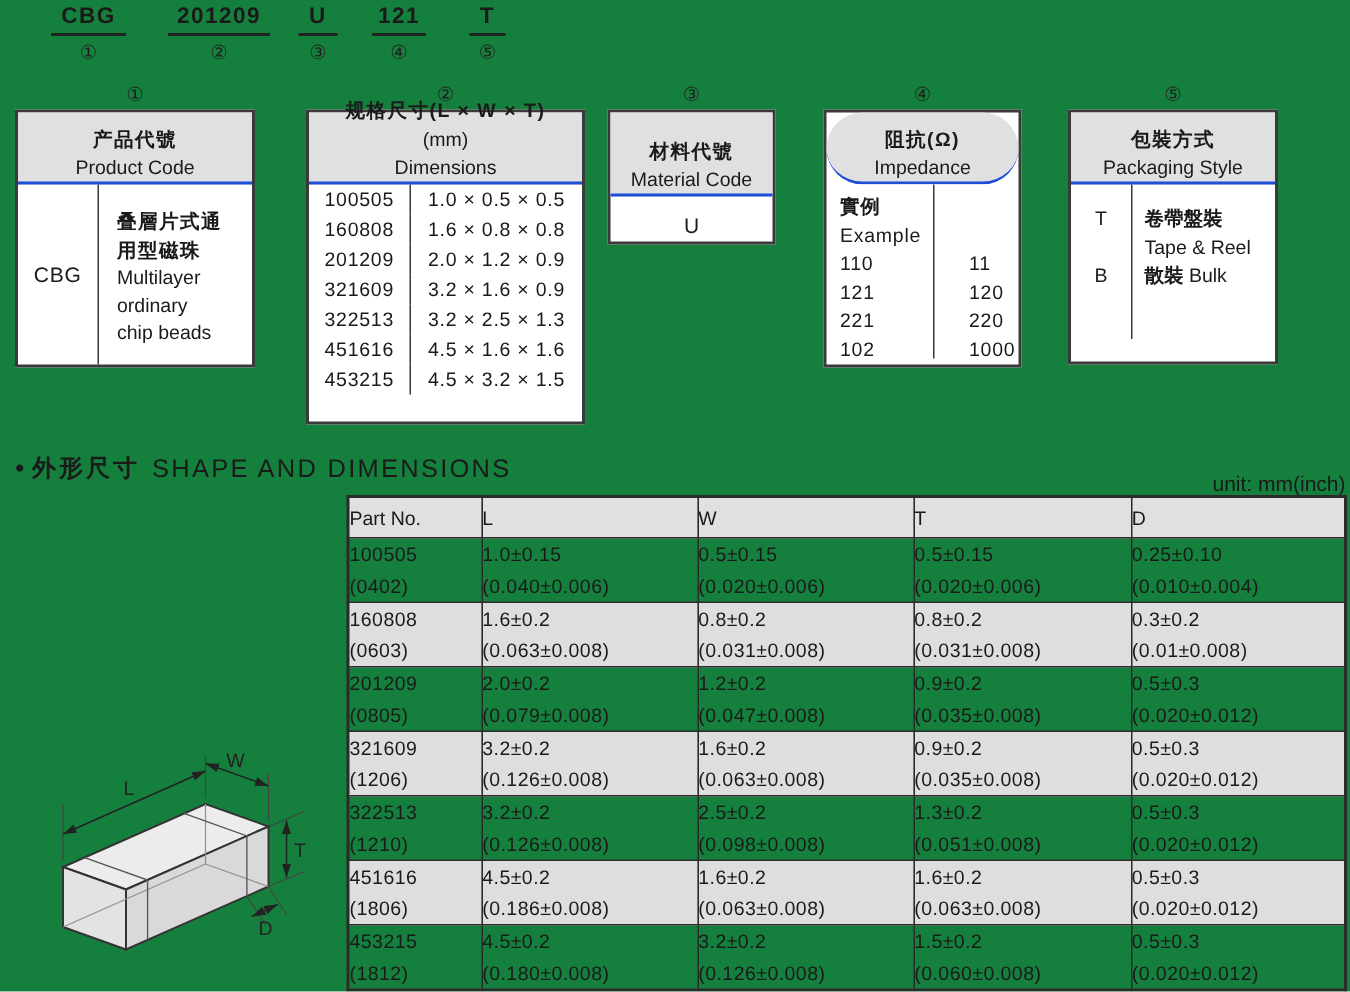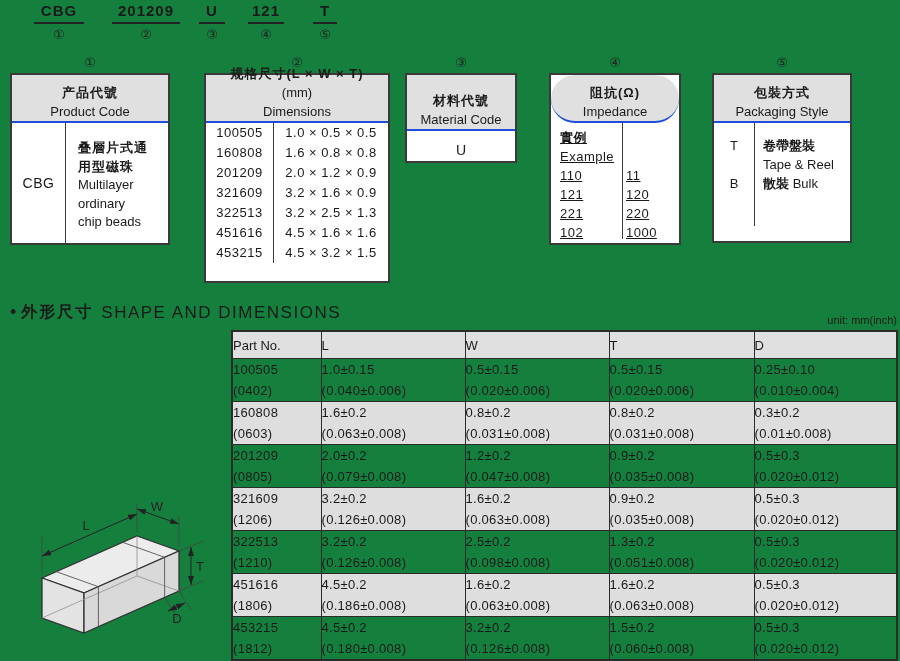--- a/index.html
+++ b/index.html
@@ -27,37 +27,37 @@
              justify-content:center;font-size:14px;letter-spacing:.5px;}
   .prod-desc{flex:1;padding:16px 4px 0 12px;line-height:18.5px;}
   .prod-desc .zh{letter-spacing:1px;}
   
   .dim-row{display:flex;line-height:20px;height:20px;}
   .dim-code{width:67px;border-right:1.5px solid #3a3a3a;text-align:center;letter-spacing:.5px;}
   .dim-size{flex:1;text-align:center;letter-spacing:.5px;}
   
   .mat-body{display:flex;align-items:center;justify-content:center;height:38px;font-size:14px;}
   
-  .imp-body{padding-top:5px;height:114px;text-decoration:underline;}
+  .imp-body{padding-top:5px;height:114px;}
   .imp-div{position:absolute;left:71px;top:0;bottom:-2px;border-left:1.5px solid #3a3a3a;}
   .imp-row{display:flex;line-height:19px;}
   .imp-left{width:71px;padding-left:9px;box-sizing:border-box;letter-spacing:.5px;}
-  .imp-right{padding-left:4px;letter-spacing:.5px;}
+  .imp-right{padding-left:24px;letter-spacing:.5px;}
   
   .pack-body{padding-top:13px;height:103px;display:grid;grid-template-columns:40px 1fr;
              grid-auto-rows:min-content;line-height:19px;}
   .pack-div{position:absolute;left:40px;top:0;bottom:0;border-left:1.5px solid #3a3a3a;}
   .pack-code{text-align:center;}
   .pack-lines{padding-left:9px;}
   
   .sec-head{position:absolute;left:10px;top:302px;display:flex;align-items:center;}
   .sec-bullet{font-size:18px;margin-right:5px;}
   .sec-zh{font-size:16px;font-weight:bold;letter-spacing:2px;margin-right:8px;}
   .sec-en{font-size:17px;letter-spacing:1.5px;text-align:right;}
-  .unit-label{position:absolute;right:3px;top:314px;font-size:11px;}
+  .unit-label{position:absolute;right:3px;top:314px;font-size:14px;}
   
   .shape-table{position:absolute;left:231px;top:330px;width:665px;border-collapse:collapse;
                table-layout:fixed;border:2px solid #2b2b2b;font-size:13px;}
   .shape-table th,.shape-table td{border:1px solid #2b2b2b;text-align:left;padding:0;}
   .shape-table th{background:#e0e0e0;height:26px;font-weight:normal;}
   .shape-table td{height:42px;}
   .shape-table .mm,.shape-table .inch{line-height:21px;letter-spacing:.3px;}
   .shape-table tr.shaded{background:#dedede;}
   
   .diagram{position:absolute;left:0;top:478px;}

